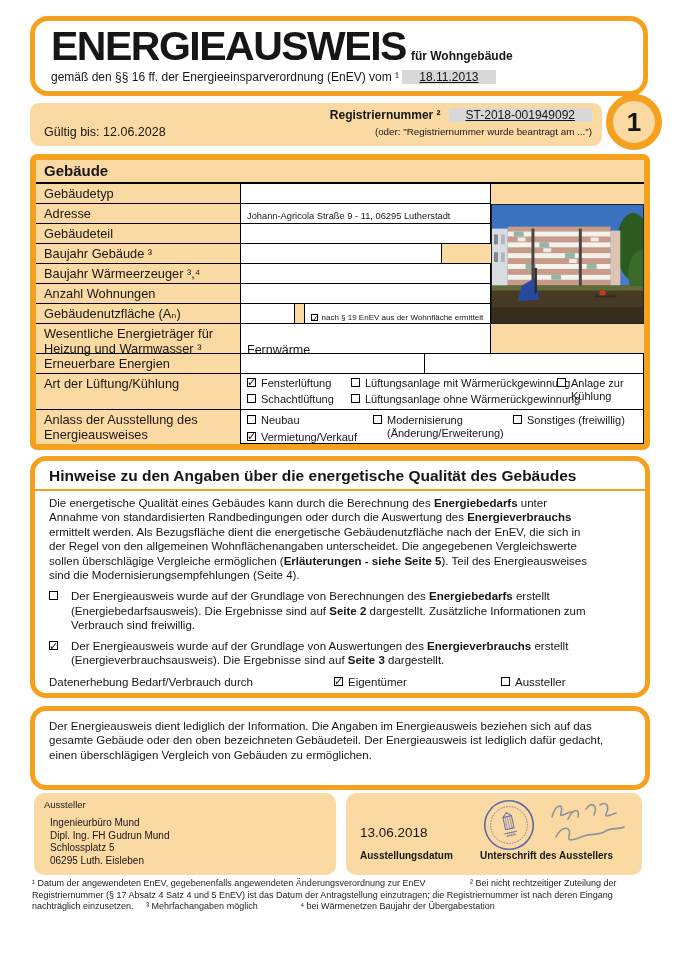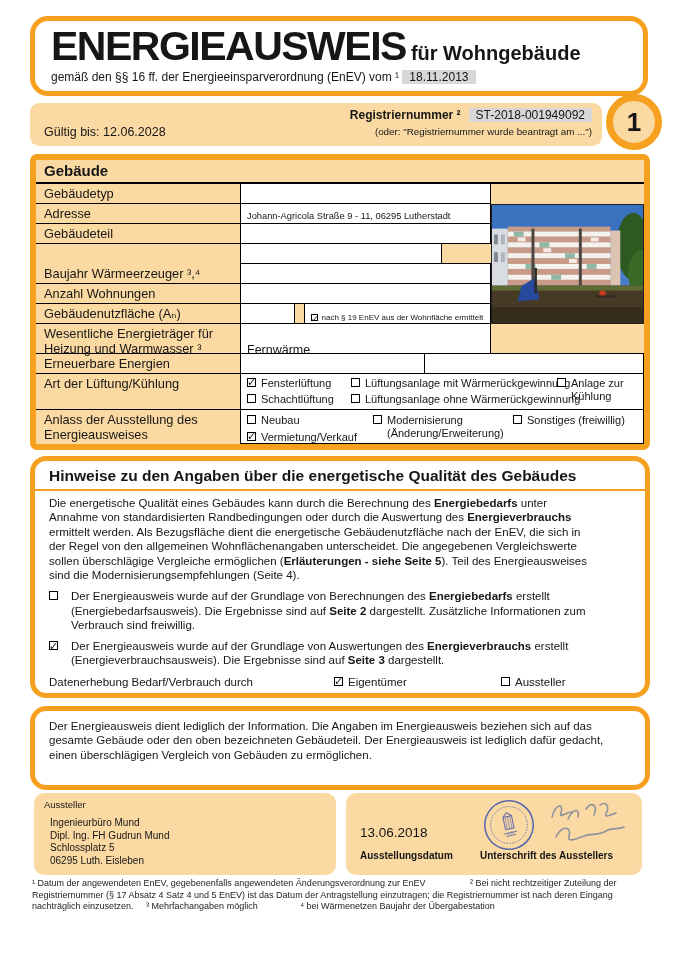--- a/index.html
+++ b/index.html
@@ -5,23 +5,23 @@
   :root{ --orange:#F5A01E; --peach:#FBD9A2; --ink:#161616; }
   *{ margin:0; padding:0; box-sizing:border-box; }
   html,body{ background:#ffffff; }
   body{ font-family:"Liberation Sans","DejaVu Sans",sans-serif; color:var(--ink); }
   .page{ position:relative; width:678px; height:960px; background:#fff; overflow:hidden; }
 
   
   .header-box{ position:absolute; left:30px; top:16px; width:618px; height:80px;
     border:5px solid var(--orange); border-radius:18px; background:#fff; padding:2px 16px 0; }
   .h1{ font-size:41px; font-weight:bold; letter-spacing:-1.5px; line-height:46px; }
-  .h1-suffix{ font-size:20px; font-weight:bold; margin-left:5px; letter-spacing:0; }
+  .h1-suffix{ font-size:12px; font-weight:bold; margin-left:5px; letter-spacing:0; }
   .law-line{ font-size:12px; margin-top:1px; }
-  .chip{ background:#d8d8d8; padding:0 7px; display:inline-block; }
+  .chip{ background:#d8d8d8; padding:0 17px; display:inline-block;text-decoration:underline; }
 
   .reg-bar{ position:absolute; left:30px; top:103px; width:572px; height:43px;
     background:var(--peach); border-radius:9px; }
   .valid{ position:absolute; left:14px; bottom:7px; font-size:12.5px; }
   .reg-right{ position:absolute; right:10px; top:5px; text-align:right; font-size:12px; }
   .reg-line1 b{ margin-right:8px; }
   .reg-alt{ font-size:9.8px; margin-top:4px; }
 
   .page-circle{ position:absolute; left:606px; top:94px; width:56px; height:56px;
     border:7px solid var(--orange); border-radius:50%; background:var(--peach);
@@ -119,20 +119,21 @@
 
     <div class="bl" style="top:24px;height:20px">Gebäudetyp</div>
     <div class="bval" style="top:23px;height:21px;left:204px;width:251px">Mehrfamilienhaus</div>
 
     <div class="bl" style="top:44px;height:20px">Adresse</div>
     <div class="bval small" style="top:43px;height:21px;left:204px;width:251px">Johann-Agricola Straße 9 - 11, 06295 Lutherstadt Eisleben</div>
 
     <div class="bl" style="top:64px;height:20px">Gebäudeteil</div>
     <div class="bval" style="top:63px;height:21px;left:204px;width:251px">ganzes Gebäude</div>
 
+    <div class="bl" style="top:84px;height:20px">Baujahr Gebäude ³</div>
     <div class="bval" style="top:83px;height:21px;left:204px;width:202px">1977</div>
 
     <div class="bl" style="top:104px;height:20px">Baujahr Wärmeerzeuger ³,⁴</div>
     <div class="bval" style="top:103px;height:21px;left:204px;width:251px">2002</div>
 
     <div class="bl" style="top:124px;height:20px">Anzahl Wohnungen</div>
     <div class="bval" style="top:123px;height:21px;left:204px;width:251px">30</div>
 
     <div class="bl" style="top:144px;height:20px">Gebäudenutzfläche (Aₙ)</div>
     <div class="bval" style="top:143px;height:21px;left:204px;width:55px">2096 m²</div>

